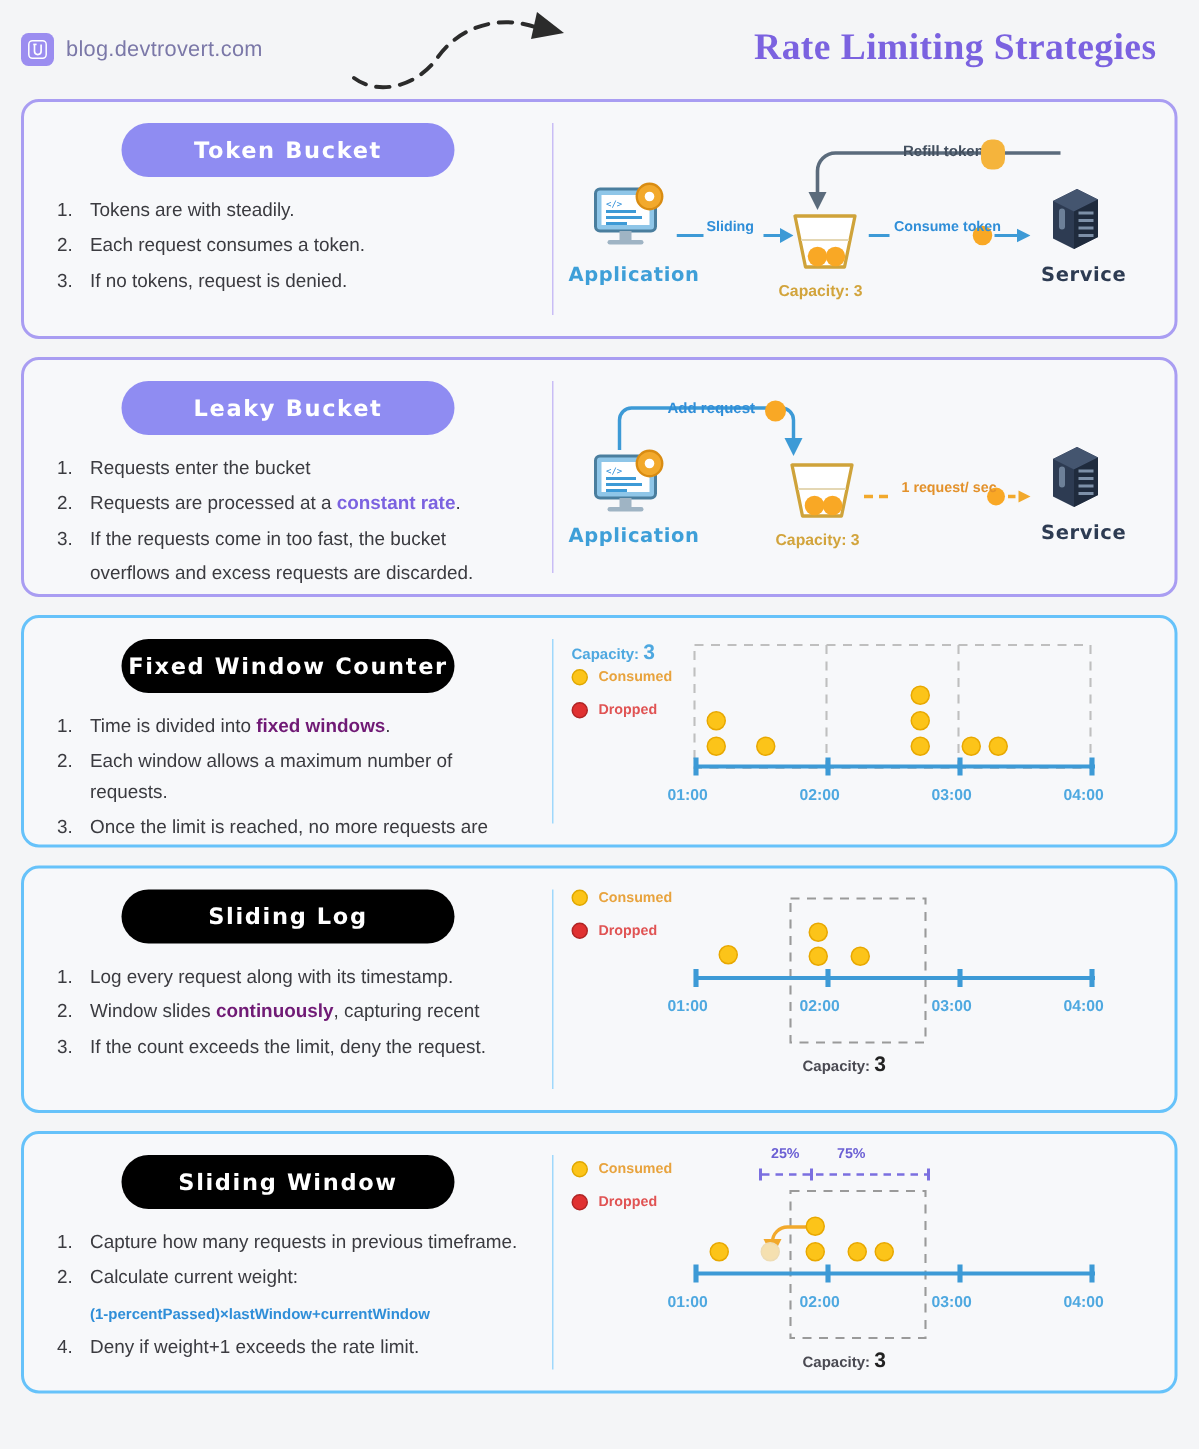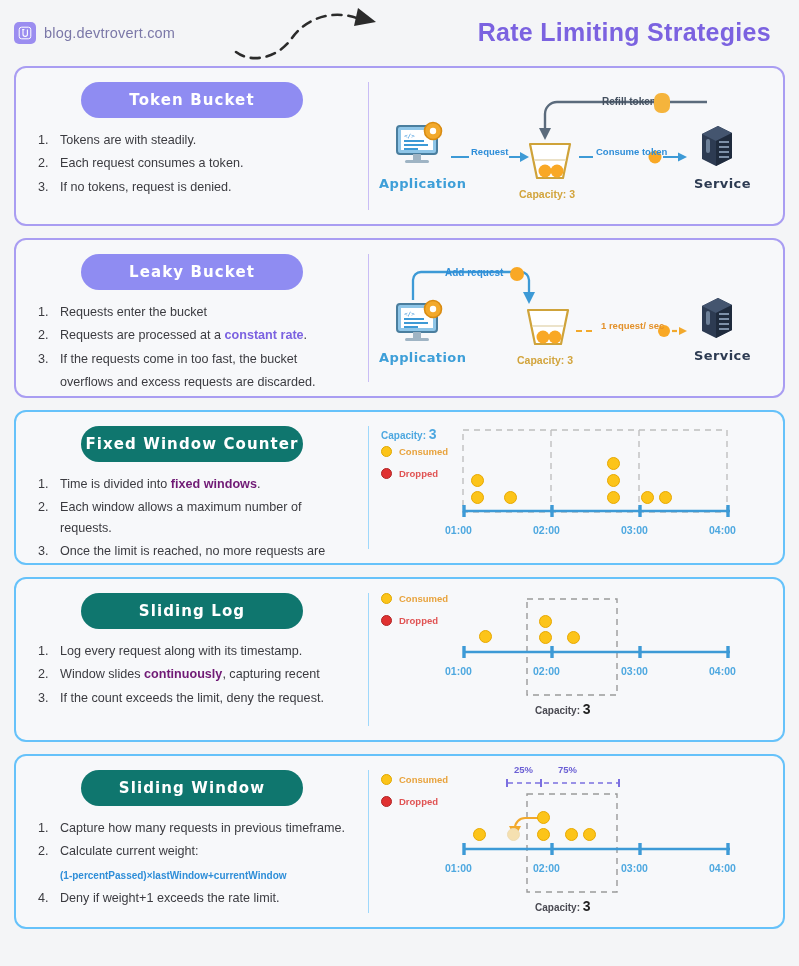--- a/index.html
+++ b/index.html
@@ -18,42 +18,42 @@
   .logo-box{
     width:22px;height:22px;border-radius:5px;background:#9b8df0;
     display:flex;align-items:center;justify-content:center;
     box-sizing:border-box;
   }
   .brand-text{font-size:14.5px;color:#7b78a8;letter-spacing:.2px;}
   .arrow-wrap{position:absolute;left:216px;top:6px;width:180px;height:54px;}
   .title{
     position:absolute;right:14px;top:18px;
     font-size:25px;font-weight:bold;color:#7b62e0;letter-spacing:.3px;
-    font-family:Liberation Sans, sans-serif;
+    font-family:Liberation Serif, serif;
   }
 
   
   .card{
     position:relative;box-sizing:border-box;
     background:#f7f8fa;border-radius:12px;border:2px solid #a99df2;
     display:flex;margin-bottom:12px;overflow:hidden;
   }
   .card.blue{border-color:#66c2fa;}
   .card .left{width:352px;box-sizing:border-box;padding:14px 16px 10px 16px;position:relative;}
   .card .divider{width:1px;background:#c9bdf5;margin:14px 0;flex:0 0 1px;}
   .card.blue .divider{background:#9fd8fb;}
   .card .right{flex:1;position:relative;}
 
   .pill{
     width:222px;margin:0 auto 12px auto;height:36px;border-radius:18px;
     background:#8f8cf2;color:#fff;display:flex;align-items:center;justify-content:center;
     font-size:15px;font-weight:bold;letter-spacing:1.1px;
     font-family:"DejaVu Sans",sans-serif;
   }
-  .pill.blue{background:#0f766e;}
+  .pill.blue{background:#000000;}
 
   ol.steps{margin:0;padding:0 0 0 6px;list-style:none;counter-reset:s;}
   ol.steps li{
     counter-increment:s;position:relative;padding-left:22px;
     font-size:12.6px;line-height:1.62;color:#3b3b40;margin-bottom:3px;
   }
   ol.steps li:before{
     content:counter(s) ".";position:absolute;left:0;top:0;color:#3b3b40;
   }
   ol.steps li.noNum{padding-left:22px;}
@@ -142,21 +142,21 @@
           <circle cx="40" cy="11" r="8.5" fill="#f2a92c" stroke="#d98c12" stroke-width="1.6"></circle>
           <circle cx="40" cy="11" r="3.2" fill="#ffffff"></circle>
         </svg>
         <div class="node-label lbl-app" style="left:10px;top:108px;">Application</div>
 
         <svg style="position:absolute;left:82px;top:82px;" width="78" height="14" viewBox="0 0 78 14">
           <line x1="0" y1="7" x2="18" y2="7" stroke="#3d9ad6" stroke-width="2"></line>
           <line x1="58" y1="7" x2="70" y2="7" stroke="#3d9ad6" stroke-width="2"></line>
           <path d="M69 2 L78 7 L69 12 Z" fill="#3d9ad6"></path>
         </svg>
-        <div class="flow-text flow-blue" style="left:102px;top:78px;">Request</div>
+        <div class="flow-text flow-blue" style="left:102px;top:78px;">Sliding</div>
 
         <svg style="position:absolute;left:152px;top:26px;" width="190" height="50" viewBox="0 0 190 50">
           <path d="M186 8 L36 8 a12 12 0 0 0 -12 12 L24 38" fill="none" stroke="#5b6b7c" stroke-width="2.4"></path>
           <path d="M18 34 L24 46 L30 34 Z" fill="#5b6b7c"></path>
         </svg>
         <div class="flow-text flow-dark" style="left:233px;top:28px;font-size:10px;">Refill token</div>
         <svg style="position:absolute;left:283px;top:24px;" width="20" height="22" viewBox="0 0 20 22">
           <rect x="2" y="1" width="16" height="20" rx="7" fill="#f5b43c"></rect>
         </svg>
 

